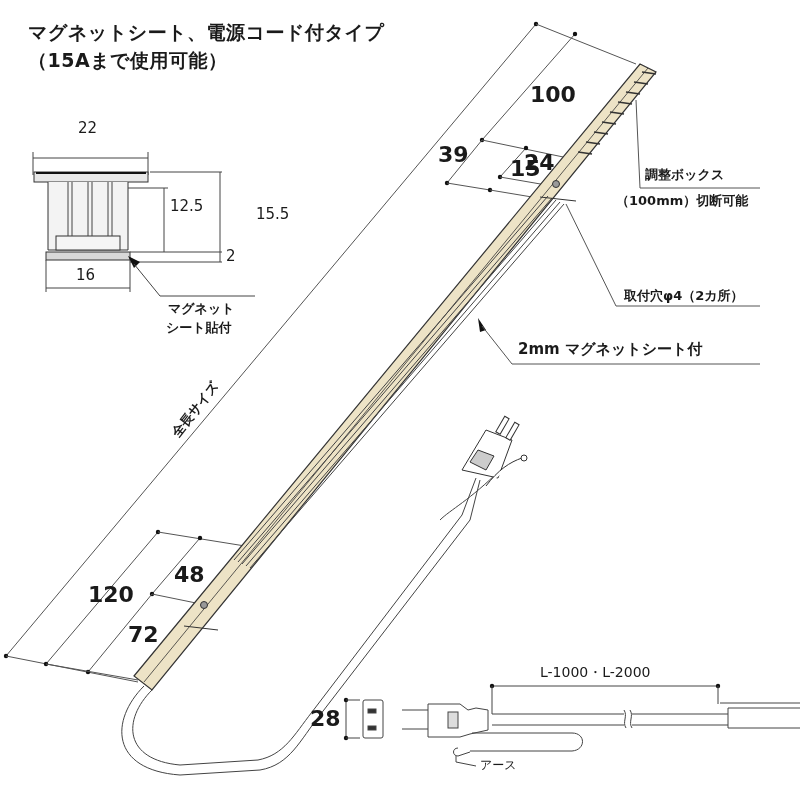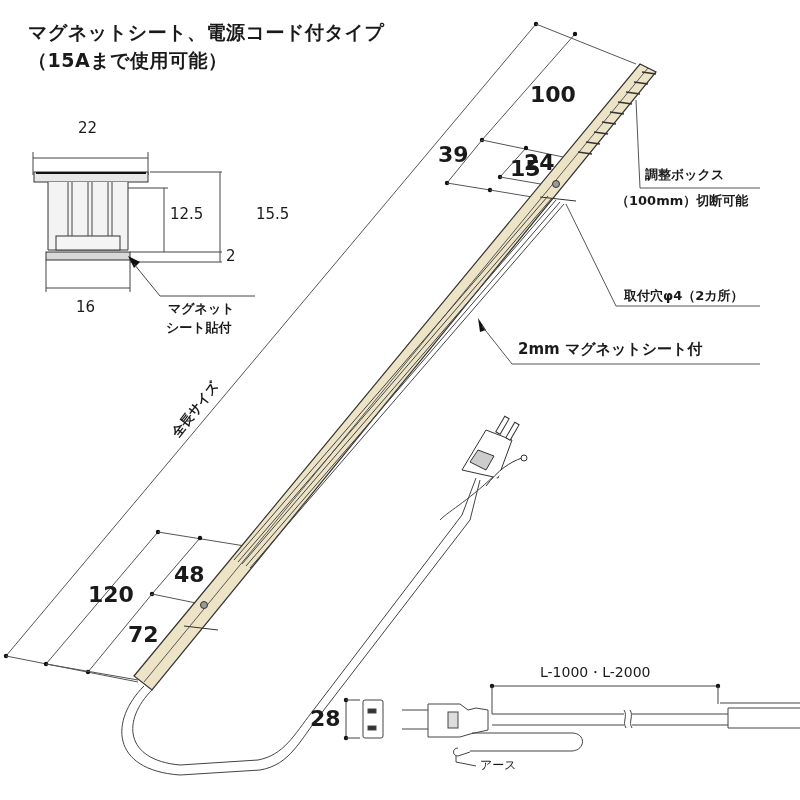--- a/index.html
+++ b/index.html
@@ -168,22 +168,22 @@
     <line x1="492" y1="686" x2="492" y2="714"></line>
     <line x1="718" y1="686" x2="718" y2="704"></line>
 
     <path d="M472 733 L 572 733 C 586 733, 586 750, 572 751 L 470 751"></path>
     <path d="M458 748 C 452 748, 452 756, 458 756 L 470 752"></path>
     <path d="M456 756 L 456 762 L 476 766"></path>
   </g>
 </svg>
 
 <div class="lbl med" style="left:78px;top:119px;">22</div>
-<div class="lbl med" style="left:76px;top:266px;margin-top:32px;">16</div>
-<div class="lbl med" style="left:170px;top:205px;">12.5</div>
+<div class="lbl med" style="left:76px;top:266px;">16</div>
+<div class="lbl med" style="left:170px;top:197px;">12.5</div>
 <div class="lbl med" style="left:224px;top:205px;margin-left:32px;">15.5</div>
 <div class="lbl med" style="left:226px;top:247px;">2</div>
 <div class="lbl note" style="left:168px;top:300px;">マグネット</div>
 <div class="lbl note" style="left:166px;top:319px;font-family:Liberation Mono, monospace;">シート貼付</div>
 
 <div class="lbl small rot" style="left:168px;top:430px;transform:rotate(-52deg);">全長サイズ</div>
 
 <div class="lbl big" style="left:530px;top:82px;">100</div>
 <div class="lbl big" style="left:438px;top:142px;">39</div>
 <div class="lbl big" style="left:466px;top:156px;margin-left:44px;">15</div>

